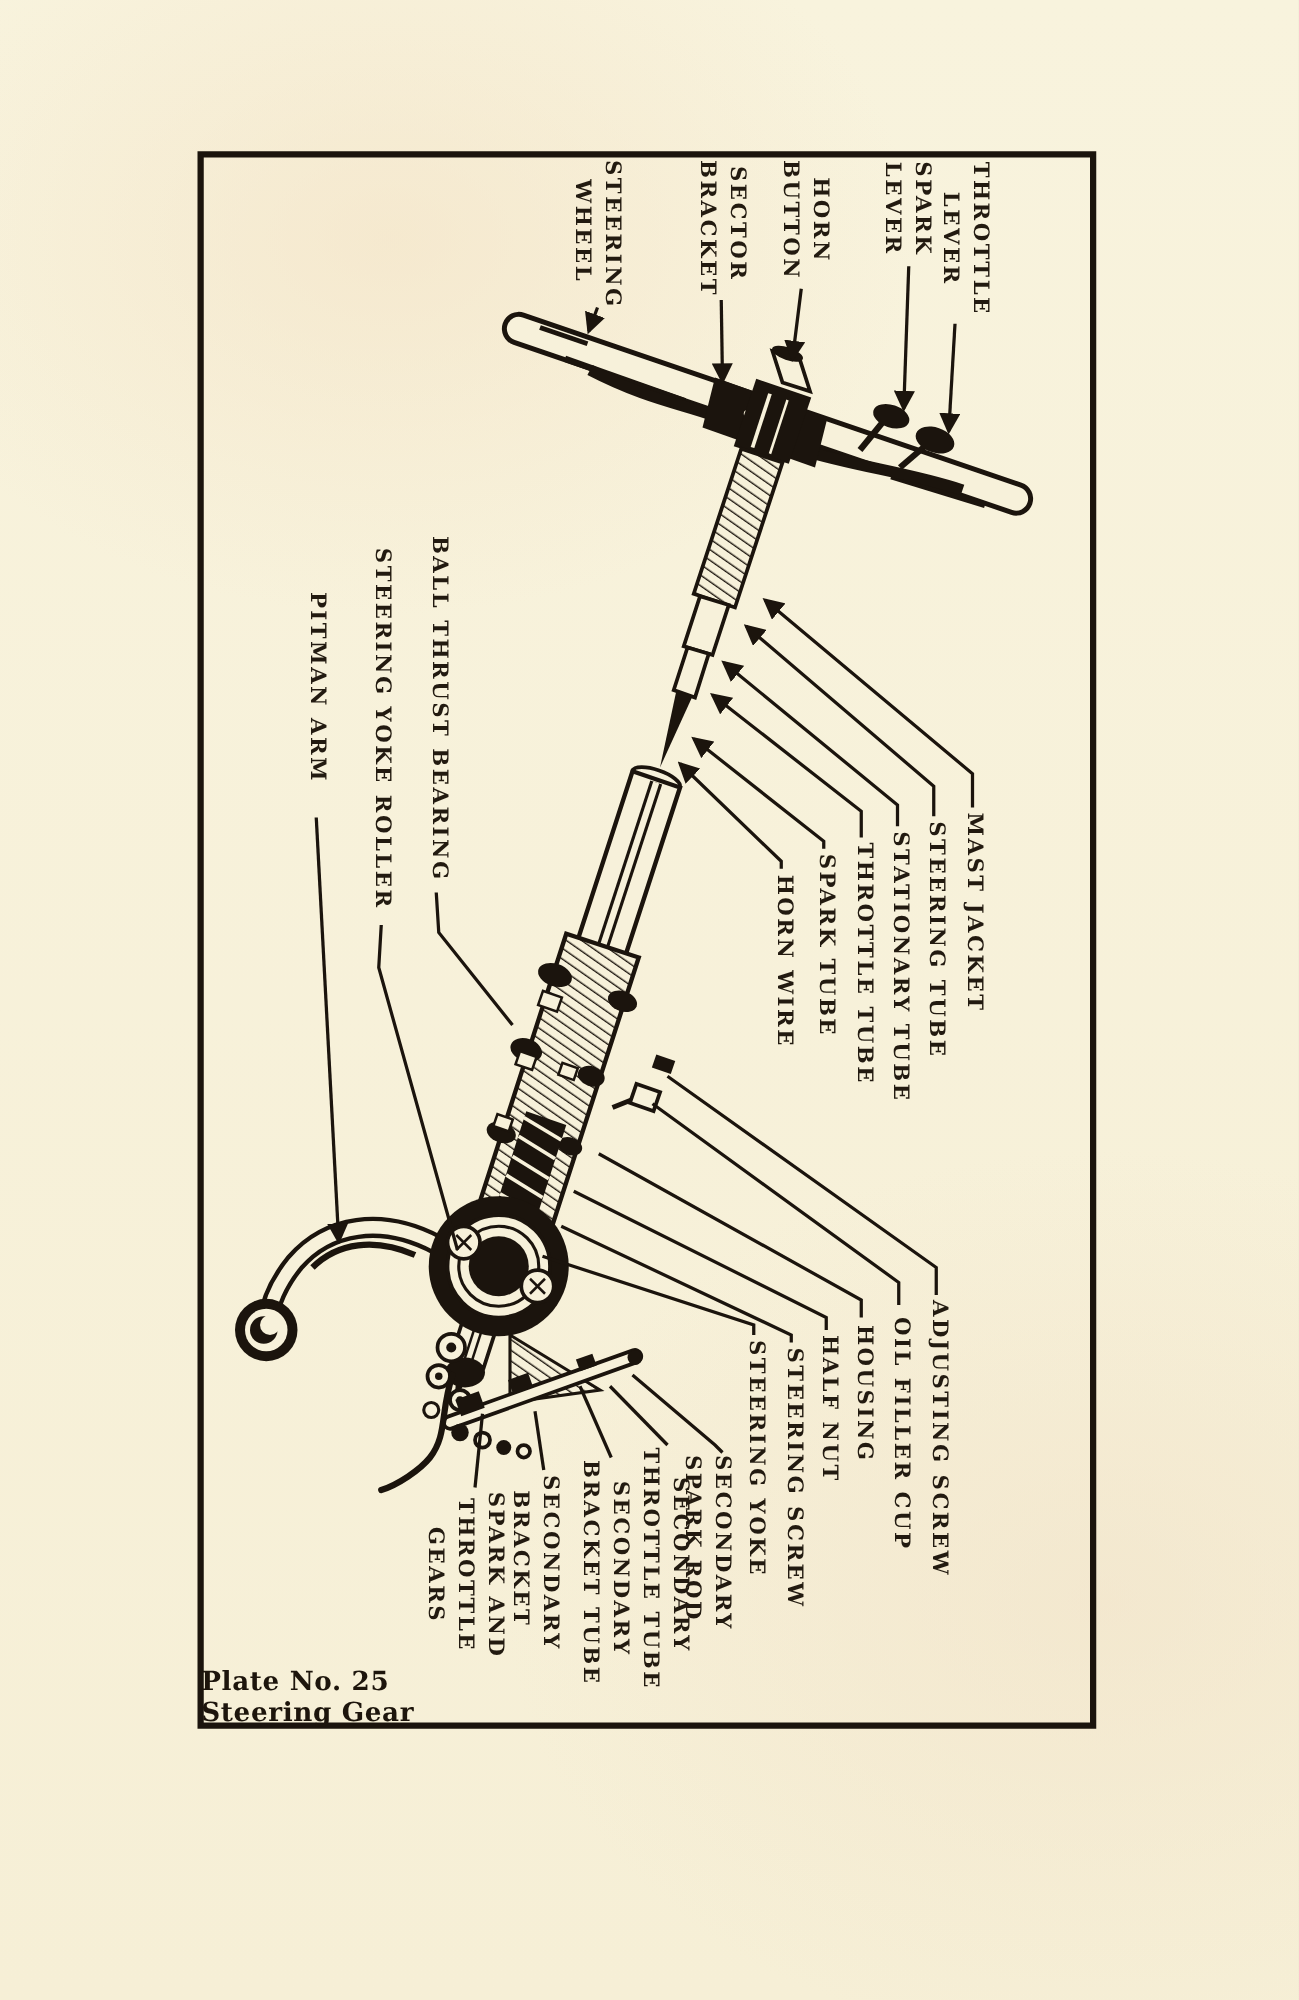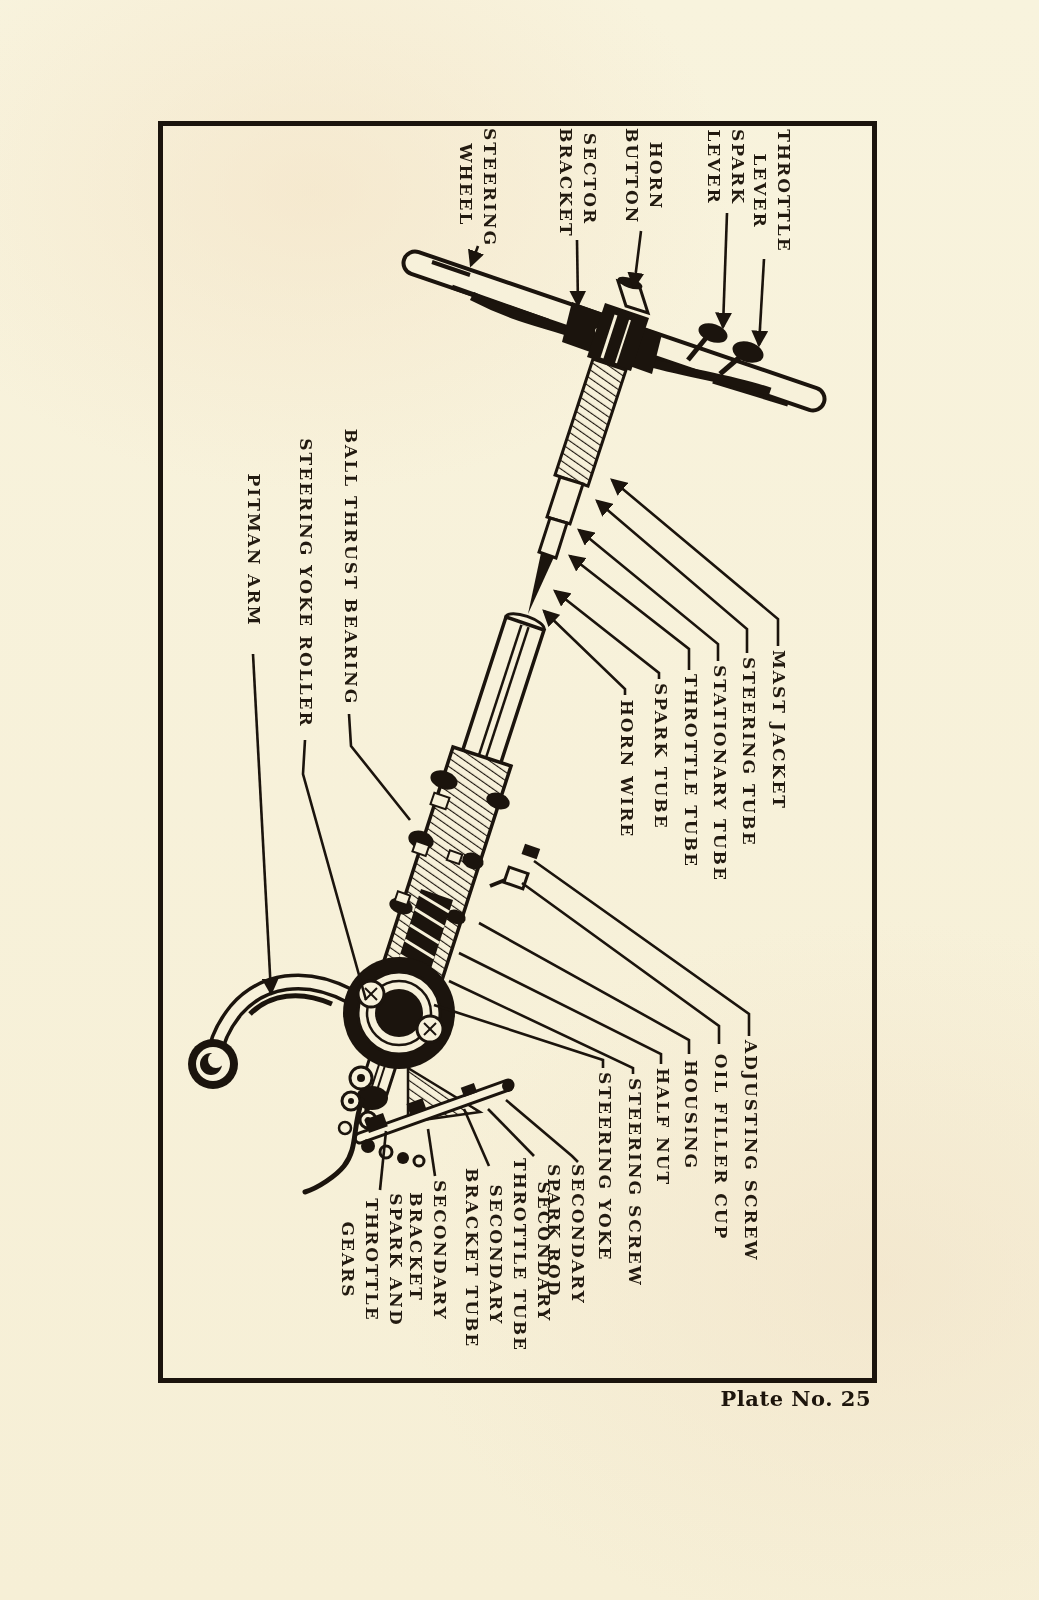--- a/index.html
+++ b/index.html
@@ -18,21 +18,21 @@
   }
   #art{position:absolute;left:0;top:0;width:1039px;height:1600px;}
   .part-label{
     position:absolute;
     transform:rotate(90deg);
     transform-origin:0 0;
     font-weight:700;font-size:17px;line-height:24px;letter-spacing:2px;
     color:#221a10;white-space:pre;text-align:center;
   }
   #caption{
-    position:absolute;left:161px;top:1386px;width:710px;text-align:right;
+    position:absolute;left:161px;top:1332px;width:710px;text-align:left;
     color:#1d150c;
   }
   #caption .cap-line{font-weight:700;font-size:21px;line-height:25px;letter-spacing:.5px;}
 </style>
 </head>
 <body>
 
 <div id="page">
 
   <div id="frame"></div>
@@ -245,15 +245,16 @@
 BRACKET TUBE</div>
       <div class="part-label" style="left: 452px; top: 1180px; width: 134px;">SECONDARY
 BRACKET</div>
       <div class="part-label" style="left: 408px; top: 1192px; width: 136px;">SPARK AND
 THROTTLE
 GEARS</div>
     </div>
 
   <div id="caption">
     <div class="cap-line">Plate No. 25</div>
+    <div class="cap-line">Steering Gear</div>
   </div>
 
 </div>
 
 </body></html>

